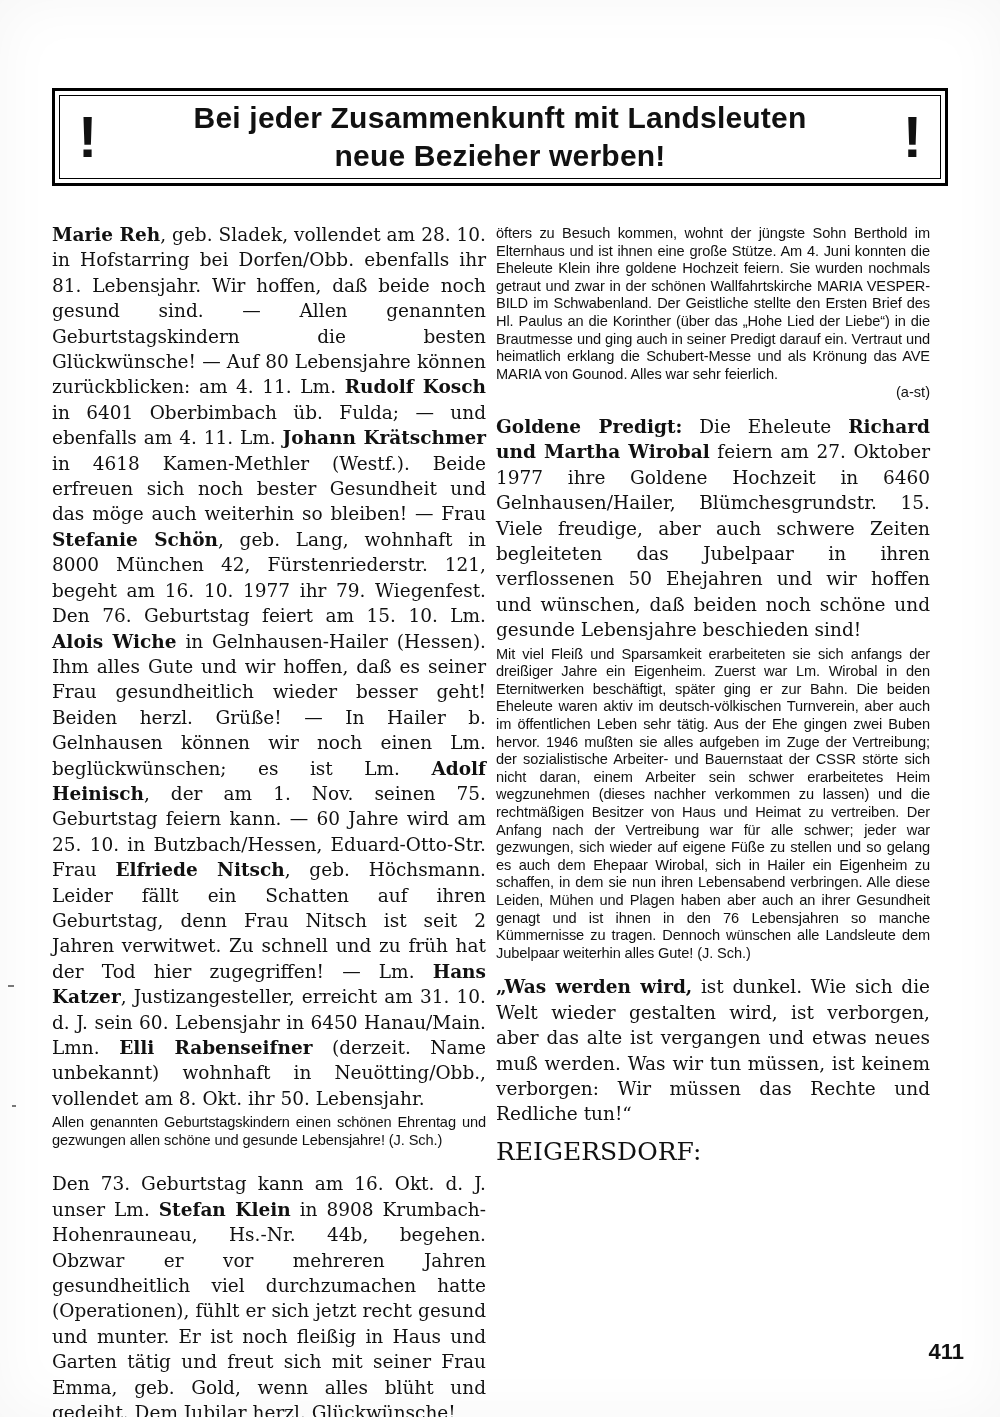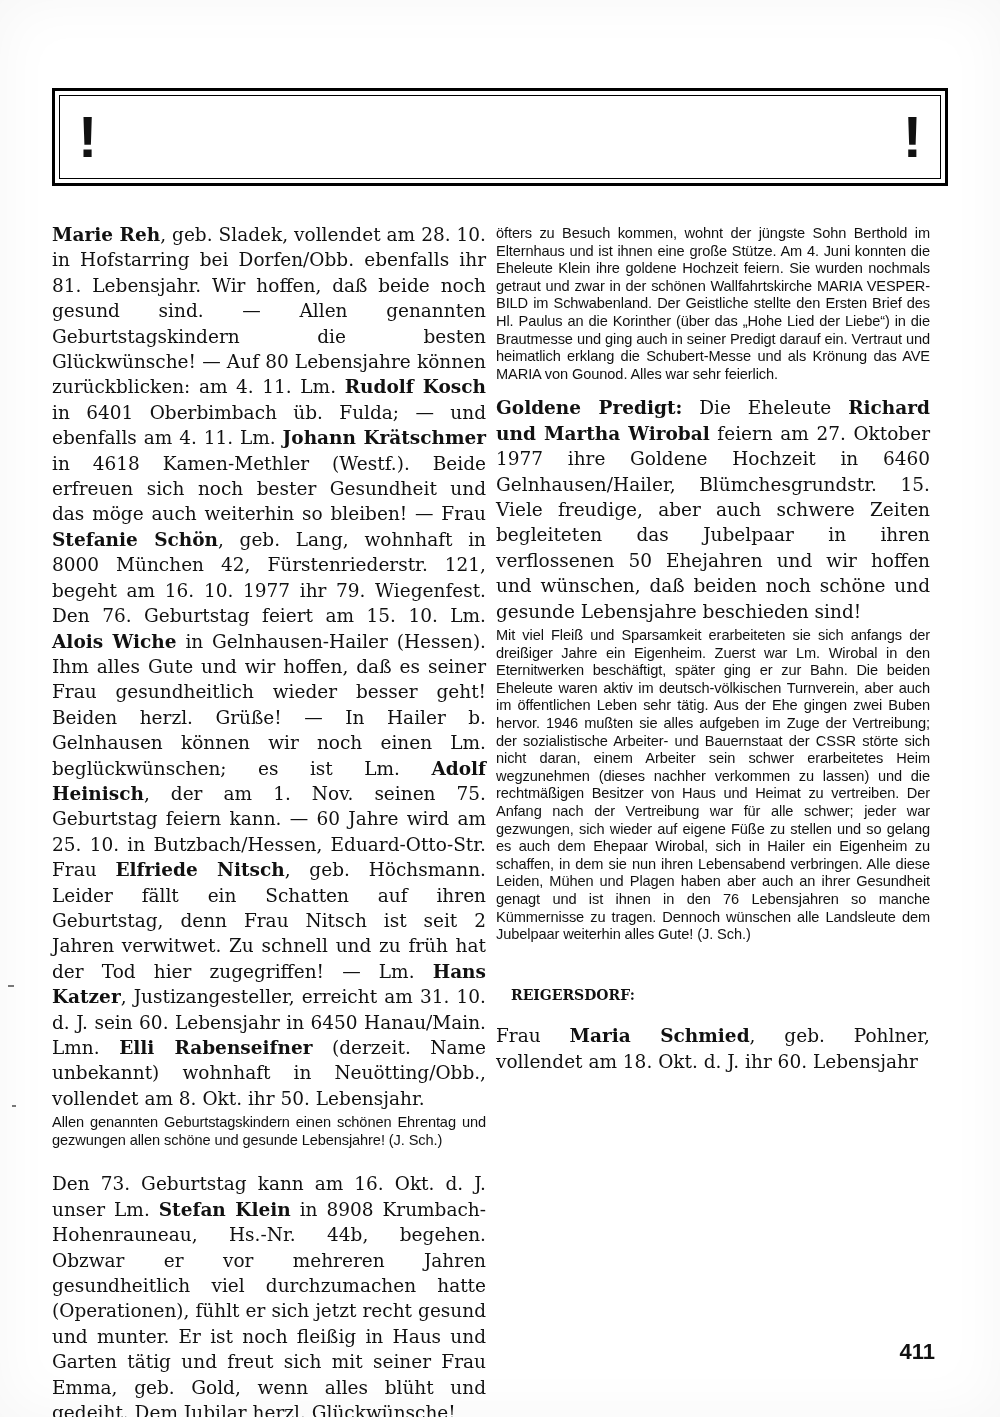--- a/index.html
+++ b/index.html
@@ -91,36 +91,36 @@
     text-align: justify;
     margin: 3px 0 0 0;
     letter-spacing: -0.1px;
   }
 
   .gap-sm { height: 12px; }
   .gap-md { height: 22px; }
 
   .heading-big {
     font-family: "DejaVu Serif", serif;
-    font-size: 14px;
+    font-size: 25px;
     line-height: 25.4px;
-    font-weight: 700;
-    margin: 15px;
+    font-weight: 400;
+    margin: 0;
   }
   .sig {
     text-align: right;
     font-family: "Liberation Sans", sans-serif;
     font-size: 14.6px;
     line-height: 17.6px;
     margin-top: 1px;
   }
 
   .pageno {
     position: absolute;
-    right: 65px;
+    right: 36px;
     bottom: 52px;
     font-family: "Liberation Sans", sans-serif;
     font-weight: 700;
     font-size: 22px;
   }
 
   .tick {
     position: absolute;
     background: #777;
   }
@@ -131,37 +131,42 @@
 <body>
 
 <div id="page">
 
   <div class="tick t1"></div>
   <div class="tick t2"></div>
 
   <div class="banner">
     <div class="banner-inner">
       <span class="bang">!</span>
+      <div class="banner-text">
+        <div>Bei jeder Zusammenkunft mit Landsleuten</div>
+        <div>neue Bezieher werben!</div>
+      </div>
       <span class="bang">!</span>
     </div>
   </div>
 
   <div class="col left">
     <p class="big"><b>Marie Reh</b>, geb. Sladek, vollendet am 28. 10. in Hofstarring bei Dorfen/Obb. ebenfalls ihr 81. Lebensjahr. Wir hoffen, daß beide noch gesund sind. — Allen genannten Geburtstagskindern die besten Glückwünsche! — Auf 80 Lebensjahre können zurückblicken: am 4. 11. Lm. <b>Rudolf Kosch</b> in 6401 Oberbimbach üb. Fulda; — und ebenfalls am 4. 11. Lm. <b>Johann Krätschmer</b> in 4618 Kamen-Methler (Westf.). Beide erfreuen sich noch bester Gesundheit und das möge auch weiterhin so bleiben! — Frau <b>Stefanie Schön</b>, geb. Lang, wohnhaft in 8000 München 42, Fürstenriederstr. 121, begeht am 16. 10. 1977 ihr 79. Wiegenfest. Den 76. Geburtstag feiert am 15. 10. Lm. <b>Alois Wiche</b> in Gelnhausen-Hailer (Hessen). Ihm alles Gute und wir hoffen, daß es seiner Frau gesundheitlich wieder besser geht! Beiden herzl. Grüße! — In Hailer b. Gelnhausen können wir noch einen Lm. beglückwünschen; es ist Lm. <b>Adolf Heinisch</b>, der am 1. Nov. seinen 75. Geburtstag feiern kann. — 60 Jahre wird am 25. 10. in Butzbach/Hessen, Eduard-Otto-Str. Frau <b>Elfriede Nitsch</b>, geb. Höchsmann. Leider fällt ein Schatten auf ihren Geburtstag, denn Frau Nitsch ist seit 2 Jahren verwitwet. Zu schnell und zu früh hat der Tod hier zugegriffen! — Lm. <b>Hans Katzer</b>, Justizangesteller, erreicht am 31. 10. d. J. sein 60. Lebensjahr in 6450 Hanau/Main. Lmn. <b>Elli Rabenseifner</b> (derzeit. Name unbekannt) wohnhaft in Neuötting/Obb., vollendet am 8. Okt. ihr 50. Lebensjahr.</p>
     <p class="small">Allen genannten Geburtstagskindern einen schönen Ehrentag und gezwungen allen schöne und gesunde Lebensjahre! (J. Sch.)</p>
     <div class="gap-md"></div>
     <p class="big">Den 73. Geburtstag kann am 16. Okt. d. J. unser Lm. <b>Stefan Klein</b> in 8908 Krumbach-Hohenrauneau, Hs.-Nr. 44b, begehen. Obzwar er vor mehreren Jahren gesundheitlich viel durchzumachen hatte (Operationen), fühlt er sich jetzt recht gesund und munter. Er ist noch fleißig in Haus und Garten tätig und freut sich mit seiner Frau Emma, geb. Gold, wenn alles blüht und gedeiht. Dem Jubilar herzl. Glückwünsche!</p>
 
   </div>
 
   <div class="col right">
     <p class="small">öfters zu Besuch kommen, wohnt der jüngste Sohn Berthold im Elternhaus und ist ihnen eine große Stütze. Am 4. Juni konnten die Eheleute Klein ihre goldene Hochzeit feiern. Sie wurden nochmals getraut und zwar in der schönen Wallfahrtskirche MARIA VESPER-BILD im Schwabenland. Der Geistliche stellte den Ersten Brief des Hl. Paulus an die Korinther (über das „Hohe Lied der Liebe“) in die Brautmesse und ging auch in seiner Predigt darauf ein. Vertraut und heimatlich erklang die Schubert-Messe und als Krönung das AVE MARIA von Gounod. Alles war sehr feierlich.</p>
+    <div class="sig">(a-st)</div>
     <div class="gap-sm"></div>
     <p class="big"><b>Goldene Predigt:</b> Die Eheleute <b>Richard und Martha Wirobal</b> feiern am 27. Oktober 1977 ihre Goldene Hochzeit in 6460 Gelnhausen/Hailer, Blümchesgrundstr. 15. Viele freudige, aber auch schwere Zeiten begleiteten das Jubelpaar in ihren verflossenen 50 Ehejahren und wir hoffen und wünschen, daß beiden noch schöne und gesunde Lebensjahre beschieden sind!</p>
     <p class="small">Mit viel Fleiß und Sparsamkeit erarbeiteten sie sich anfangs der dreißiger Jahre ein Eigenheim. Zuerst war Lm. Wirobal in den Eternitwerken beschäftigt, später ging er zur Bahn. Die beiden Eheleute waren aktiv im deutsch-völkischen Turnverein, aber auch im öffentlichen Leben sehr tätig. Aus der Ehe gingen zwei Buben hervor. 1946 mußten sie alles aufgeben im Zuge der Vertreibung; der sozialistische Arbeiter- und Bauernstaat der CSSR störte sich nicht daran, einem Arbeiter sein schwer erarbeitetes Heim wegzunehmen (dieses nachher verkommen zu lassen) und die rechtmäßigen Besitzer von Haus und Heimat zu vertreiben. Der Anfang nach der Vertreibung war für alle schwer; jeder war gezwungen, sich wieder auf eigene Füße zu stellen und so gelang es auch dem Ehepaar Wirobal, sich in Hailer ein Eigenheim zu schaffen, in dem sie nun ihren Lebensabend verbringen. Alle diese Leiden, Mühen und Plagen haben aber auch an ihrer Gesundheit genagt und ist ihnen in den 76 Lebensjahren so manche Kümmernisse zu tragen. Dennoch wünschen alle Landsleute dem Jubelpaar weiterhin alles Gute! (J. Sch.)</p>
     <div class="gap-sm"></div>
+    <p class="big"><b>„Was werden wird,</b> ist dunkel. Wie sich die Welt wieder gestalten wird, ist verborgen, aber das alte ist vergangen und etwas neues muß werden. Was wir tun müssen, ist keinem verborgen: Wir müssen das Rechte und Redliche tun!“</p>
     <div class="gap-sm"></div>
     <p class="heading-big">REIGERSDORF:</p>
-    <p class="big">Frau <b>Maria Schmied</b>, geb. Pohlner, vollendet am 18. Okt. d. J. ihr 60. Lebensjahr</p>
   </div>
 
   <div class="pageno">411</div>
 </div>
 
 </body></html>

